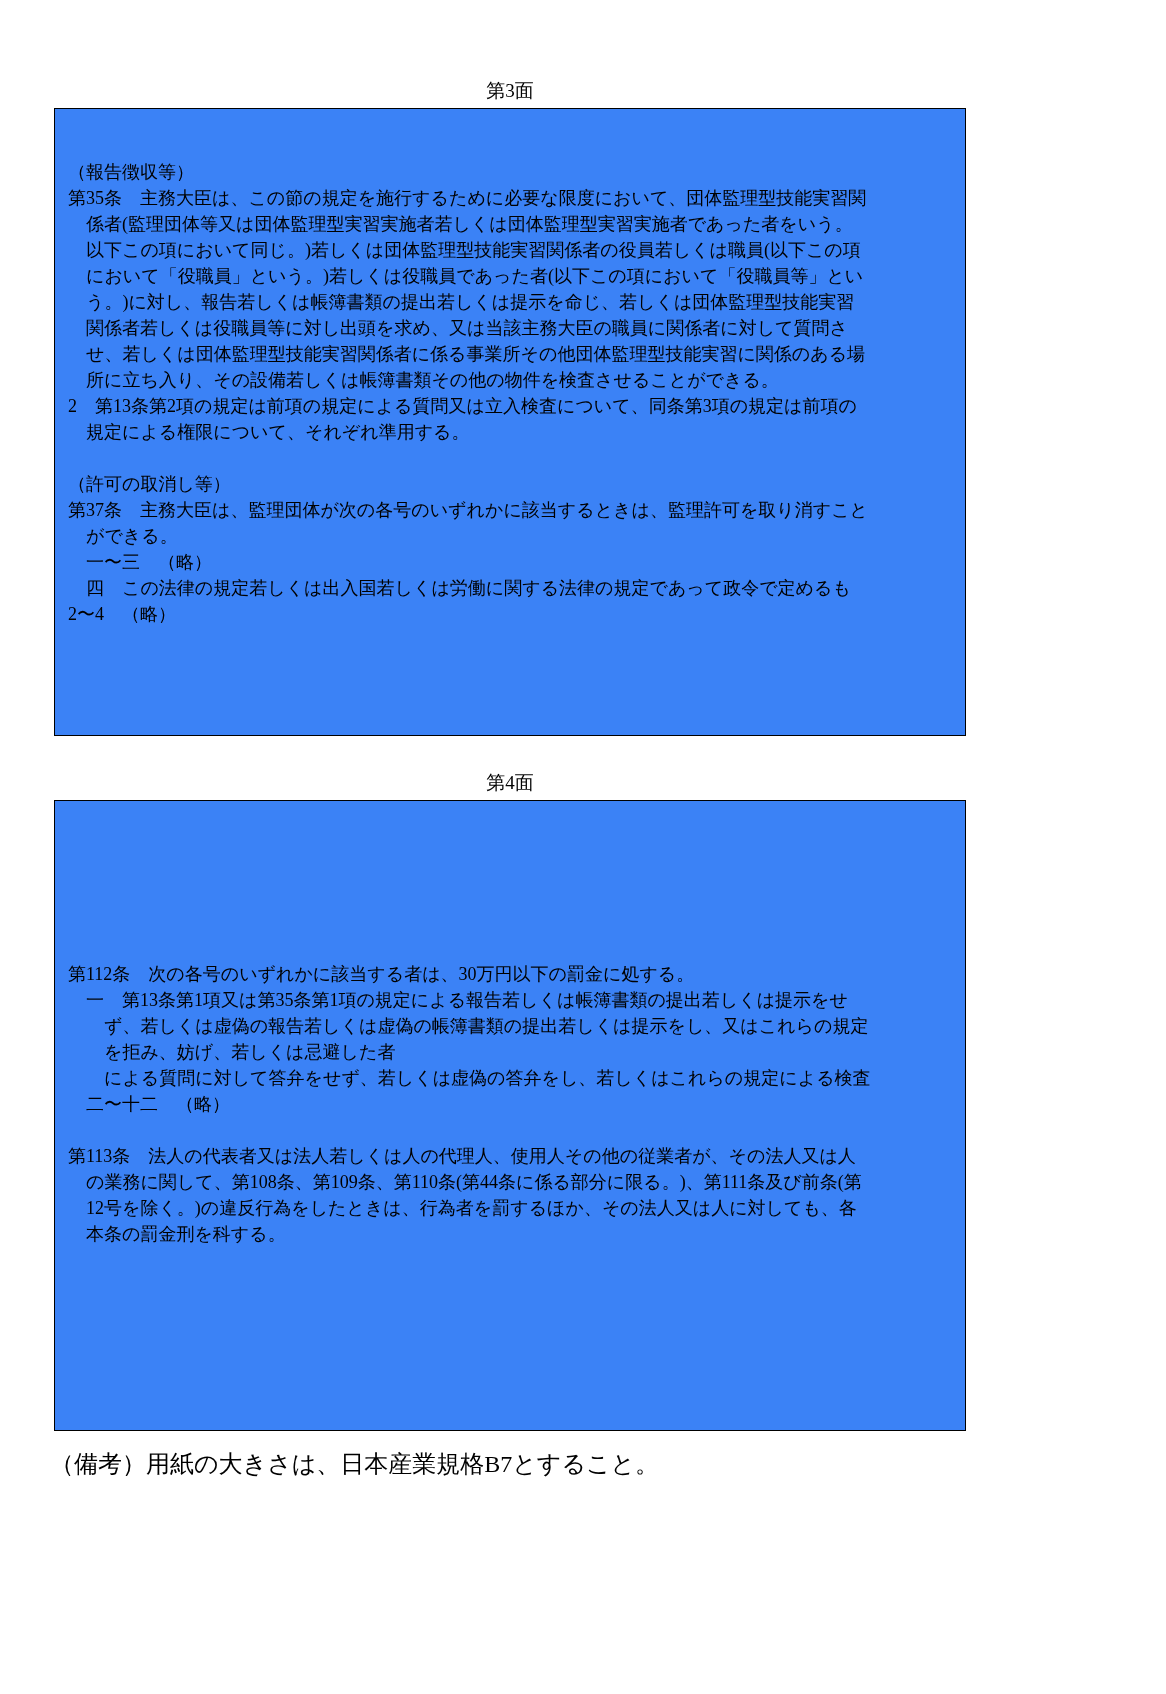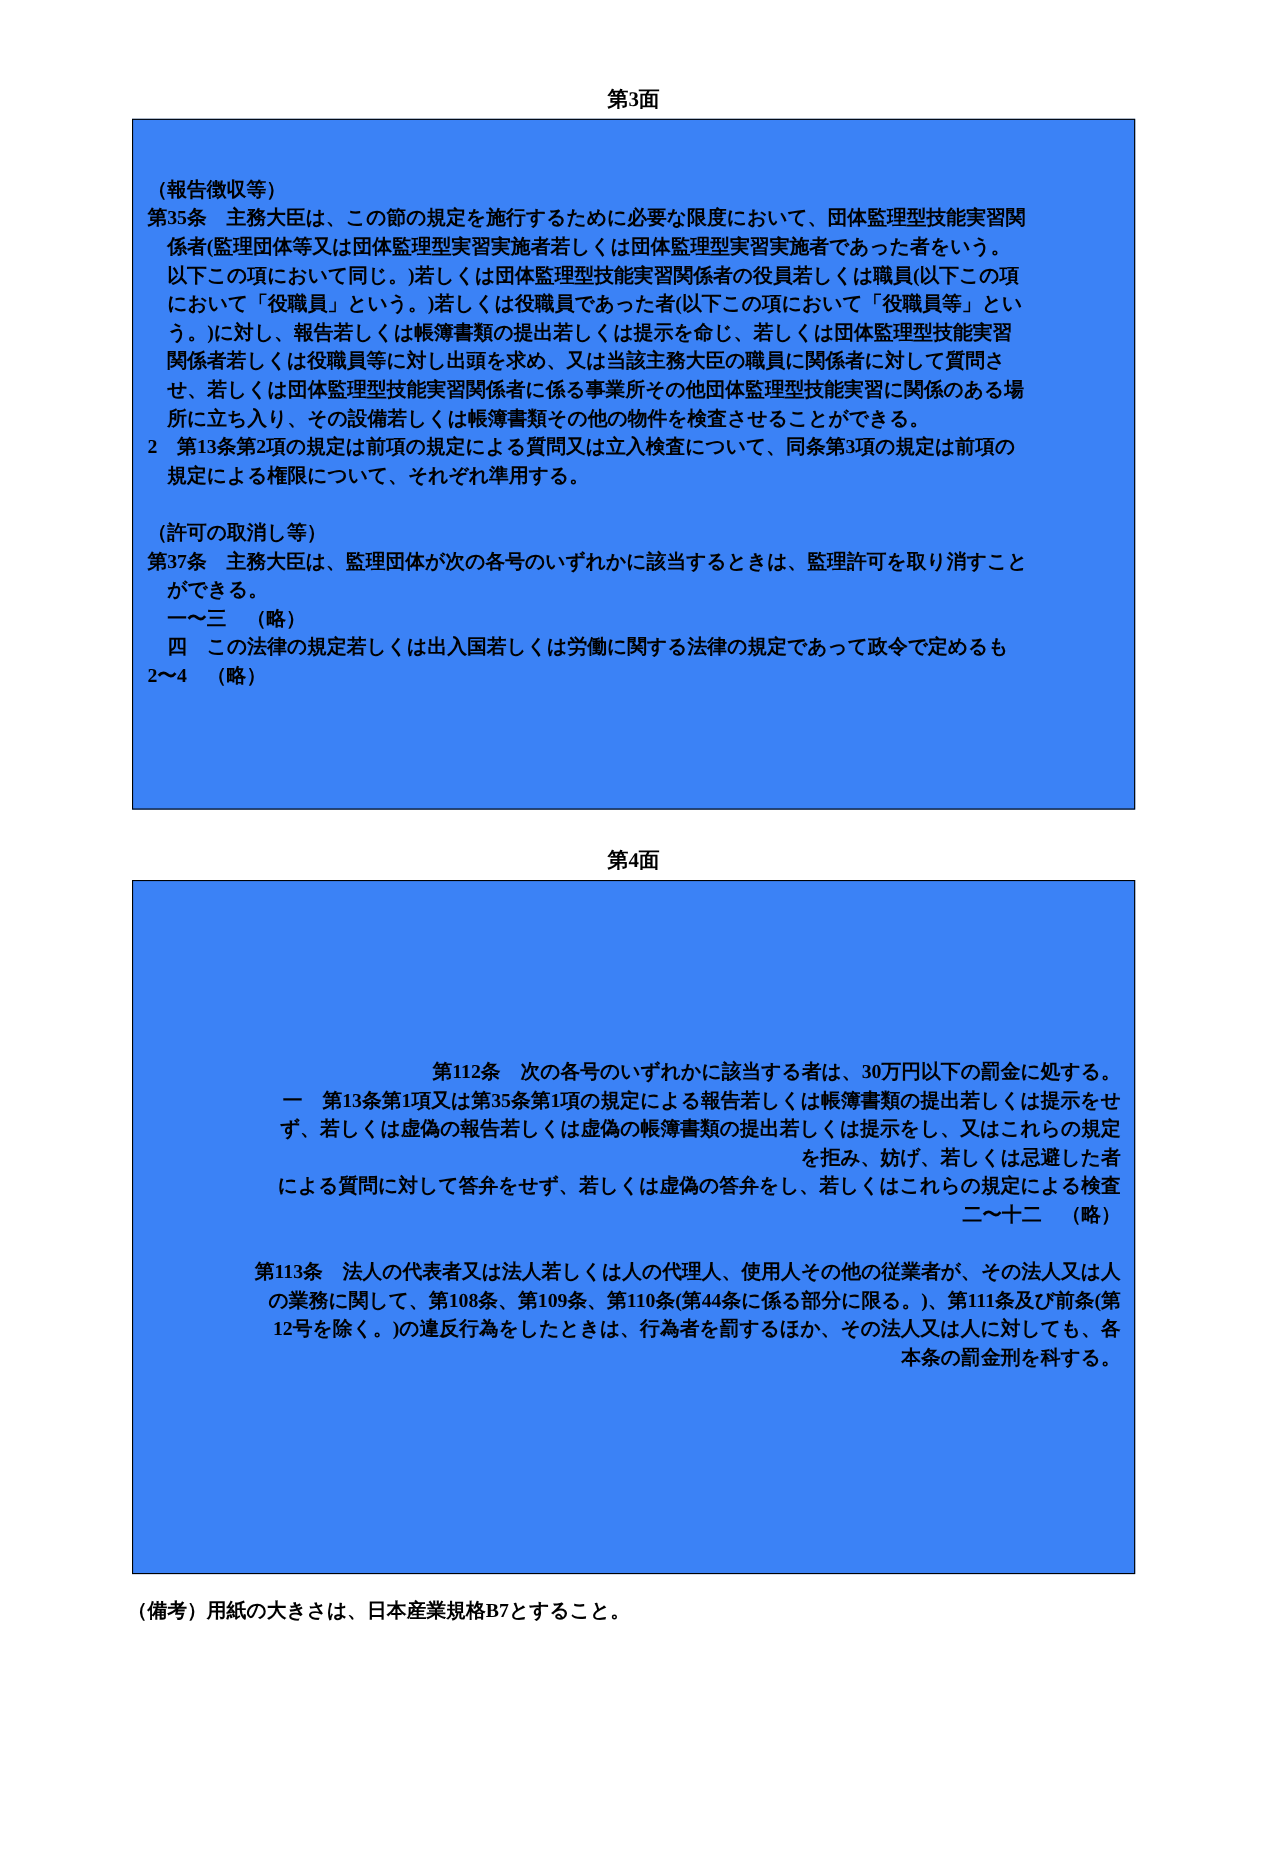--- a/index.html
+++ b/index.html
@@ -12,51 +12,50 @@
     overflow: hidden;
   }
   .page {
     position: relative;
     width: 1166px;
     height: 1694px;
     padding-top: 78px;
     background: #ffffff;
   }
   .content {
-    margin-left: 120px;
+    margin-left: 54px;
     width: 992px;
-    font-weight: bold;
   }
   .sheet-title {
     width: 912px;
     text-align: center;
     font-size: 19px;
     line-height: 26px;
     white-space: pre;
   }
   .sheet-title.first { margin-bottom: 4px; }
   .sheet-title.second { margin-top: 34px; margin-bottom: 4px; }
   .box {
     width: 912px;
     border: 1px solid #000000;
     background: #3b82f6;
     overflow: hidden;
   }
   .box.sheet3 { height: 628px; padding: 50px 12px 0 13px; }
-  .box.sheet4 { height: 631px; padding: 160px 12px 0 13px; text-align: right; }
+  .box.sheet4 { height: 631px; padding: 160px 24px 0 13px; }
   .line {
     white-space: pre;
     font-size: 18px;
     line-height: 26px;
     min-height: 26px;
   }
   .footer-note {
     margin-top: 20px;
     margin-left: -4px;
-    font-size: 18px;
+    font-size: 24px;
     line-height: 26px;
     white-space: pre;
   }
 </style>
 </head>
 <body>
 
 <div class="page">
   <div class="content">
 

